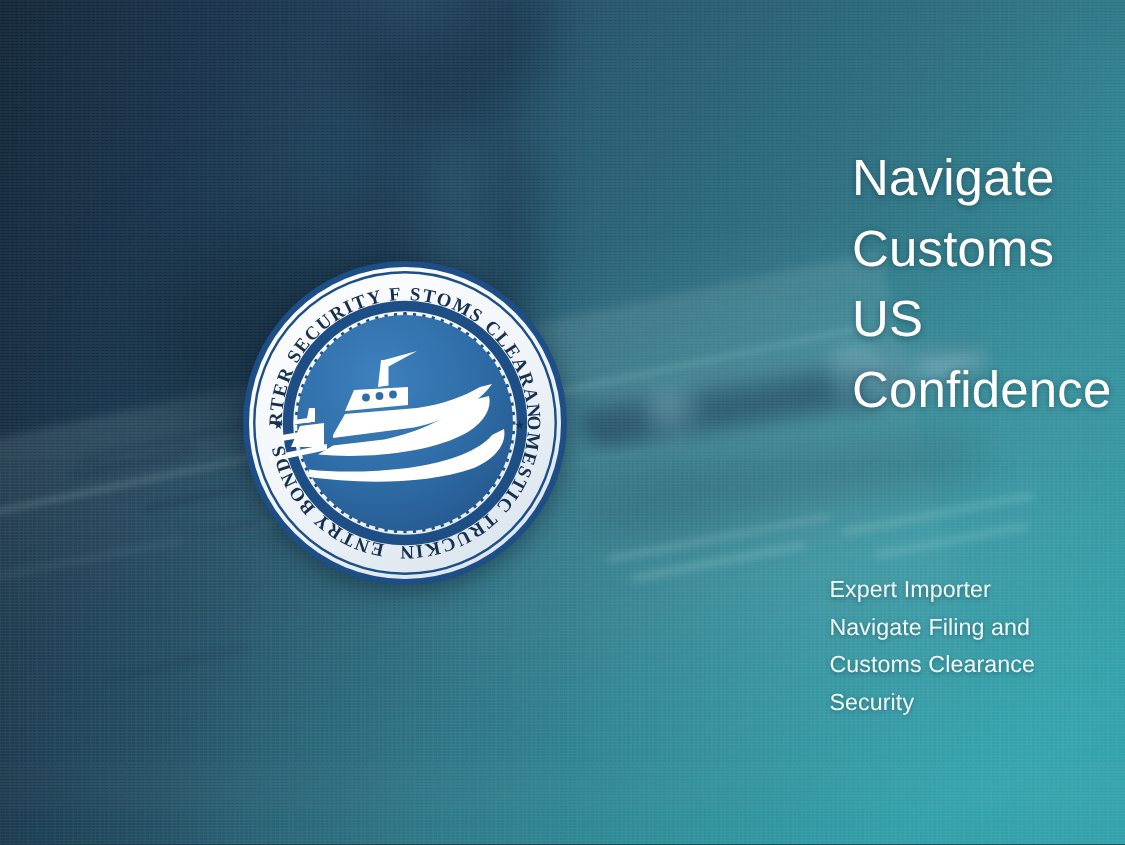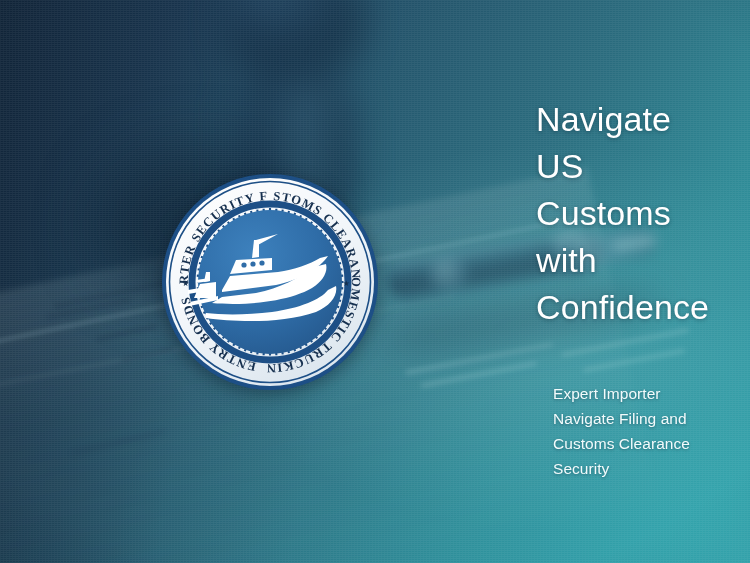--- a/index.html
+++ b/index.html
@@ -323,21 +323,21 @@
 
   .headline {
     margin: 0;
     font-size: 34px;
     line-height: 47px;
     font-weight: 400;
     color: #ffffff;
     letter-spacing: 0.1px;
     text-shadow: 0 1px 4px rgba(8,32,48,0.40);
   }
-  .headline span { display: block; }
+  .headline span { display: block; margin-left: 32px; }
 
   .subhead {
     margin: 17px;
     position: absolute;
     top: 268px;
     left: 0;
     width: 200px;
     font-size: 15.5px;
     line-height: 25px;
     font-weight: 400;
@@ -713,23 +713,22 @@
         <circle cx="110" cy="110" r="0"></circle>
         <text x="22" y="114" font-size="8" font-family="'Liberation Sans', sans-serif" id="sep-left">★</text>
         <text x="190" y="114" font-size="8" font-family="'Liberation Sans', sans-serif" text-anchor="end" id="sep-right">★</text>
       </g>
     </svg>
   </div>
 
   <div class="text-col">
     <h1 class="headline">
       <span>Navigate</span>
+      <span>Customs</span>
       <span>US</span>
-      <span>Customs</span>
-      <span>with</span>
       <span>Confidence</span>
     </h1>
     <p class="subhead">
       <span>Expert Importer</span>
       <span>Navigate Filing and</span>
       <span>Customs Clearance</span>
       <span>Security</span>
     </p>
   </div>
 

